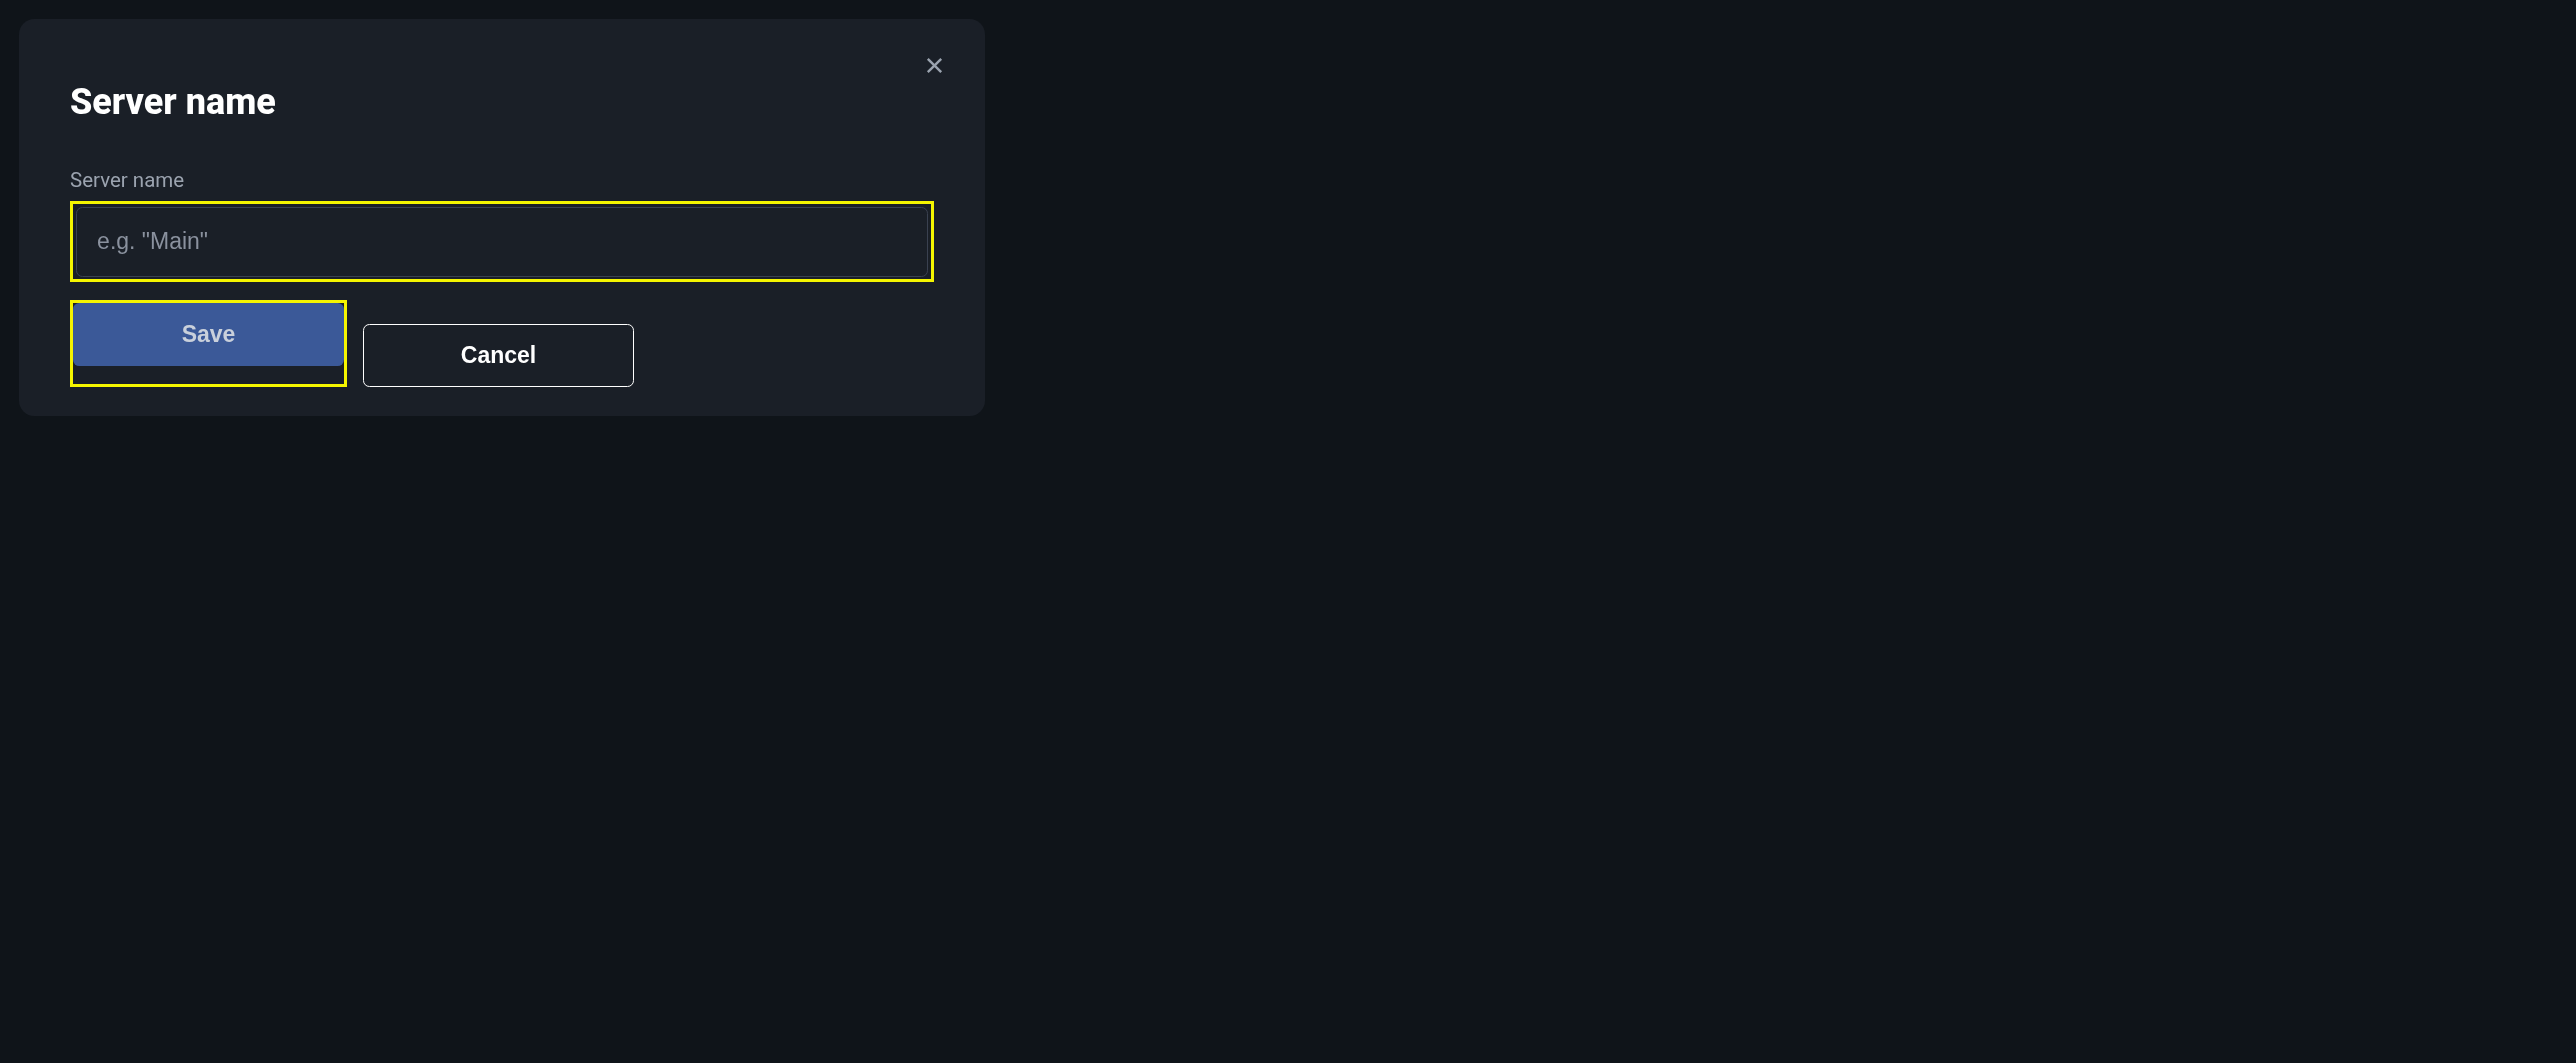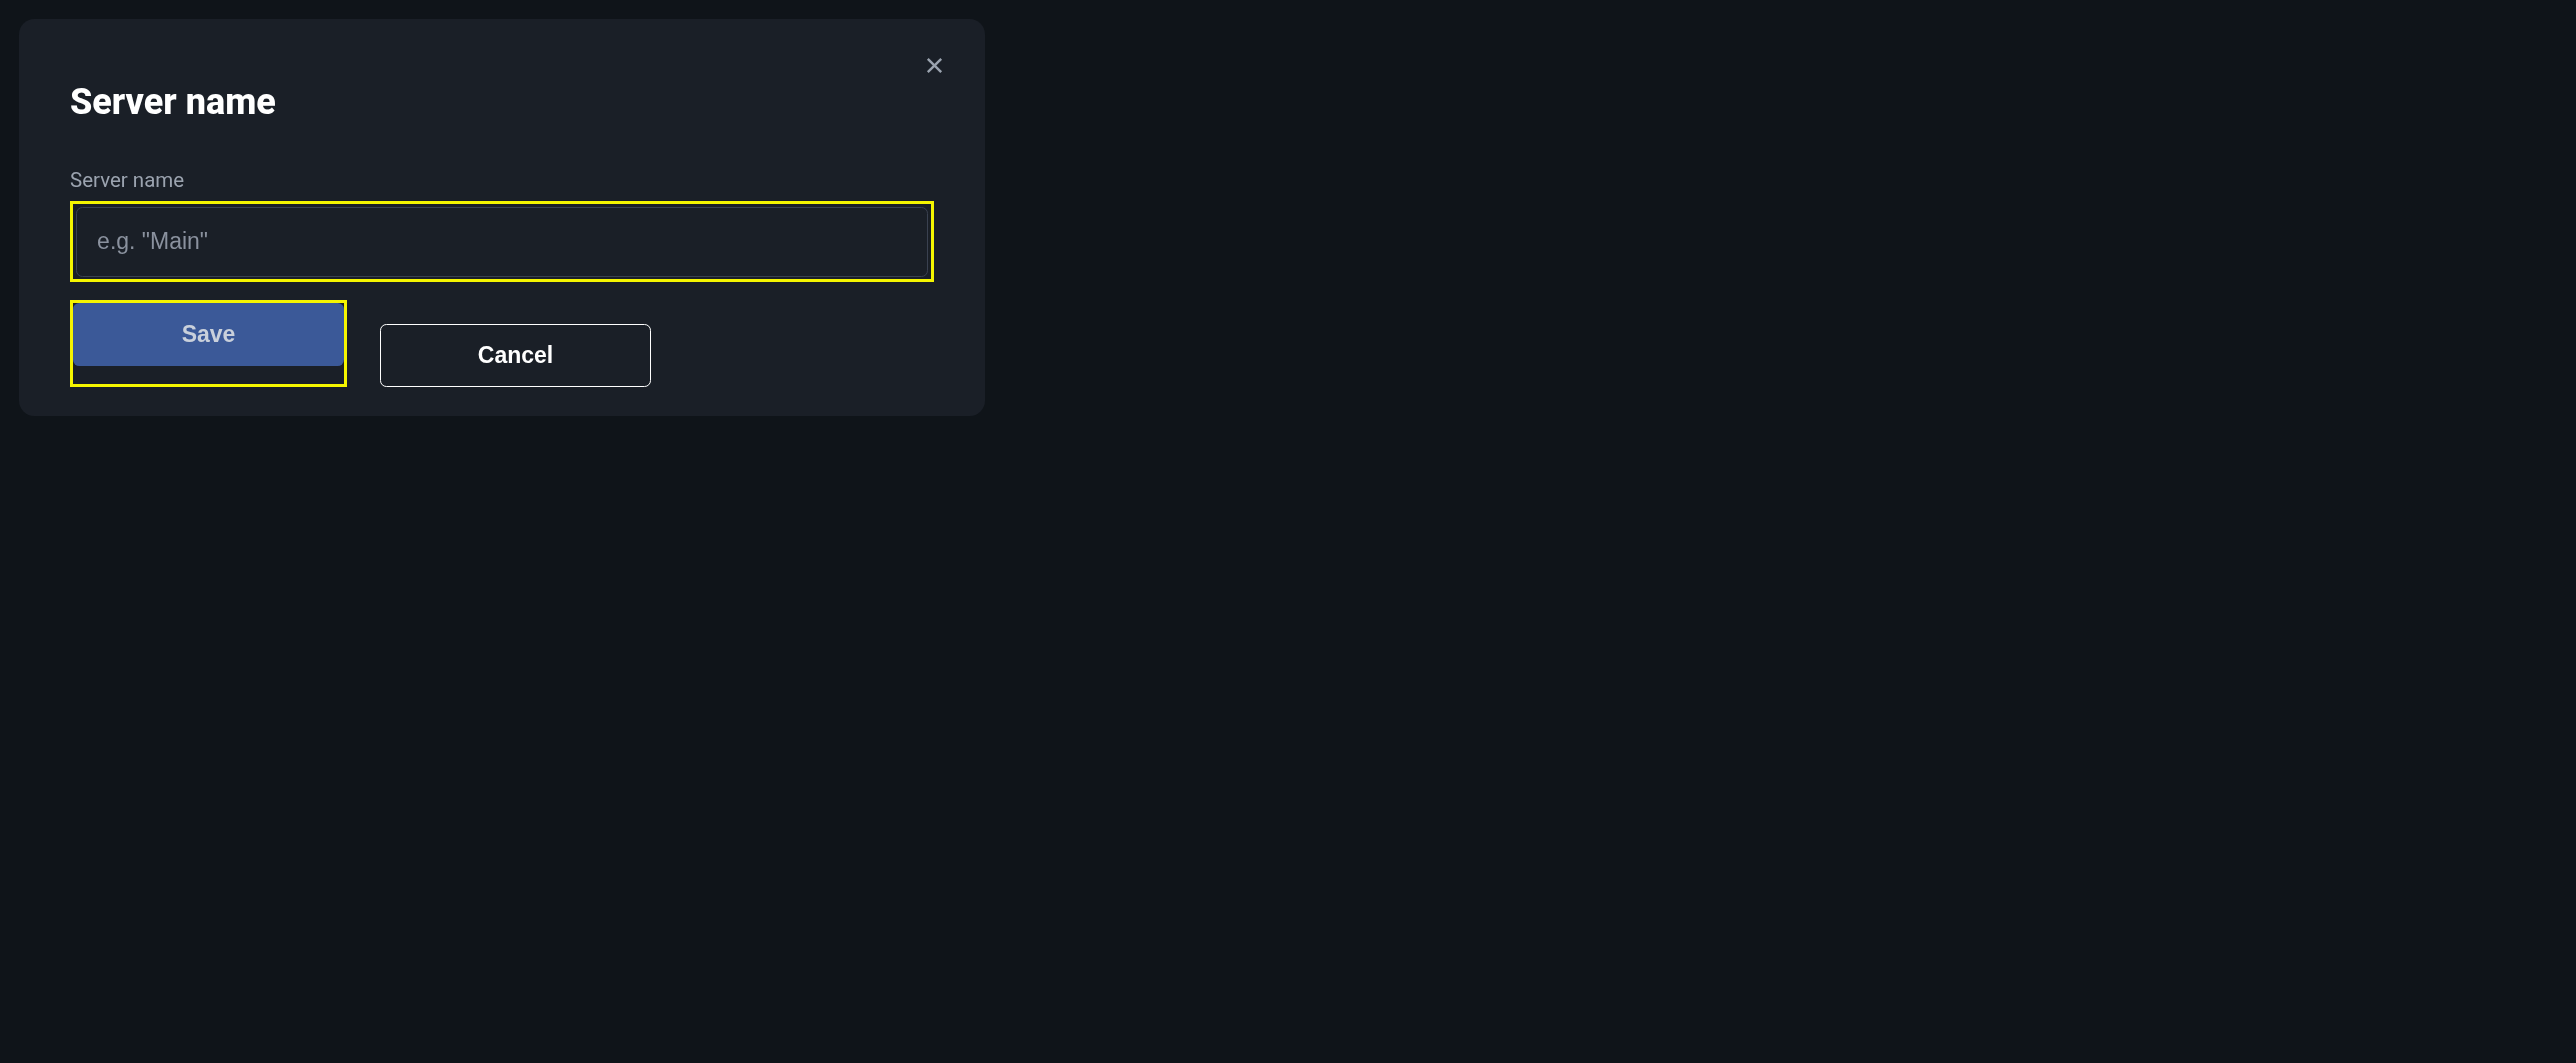--- a/index.html
+++ b/index.html
@@ -72,21 +72,21 @@
       color: #ffffff;
       font-size: 23px;
       padding: 0 20.5px;
       outline: none;
     }
     .text-input::placeholder {
       color: #8a919e;
     }
     .button-row {
       display: flex;
-      gap: 33px;
+      gap: 16px;
     }
     .save-highlight-wrap {
       border: 3.8px solid #f5f500;
       display: inline-block;
     }
     .btn {
       height: 63px;
       width: 271px;
       border-radius: 6.4px;
       font-size: 23px;

